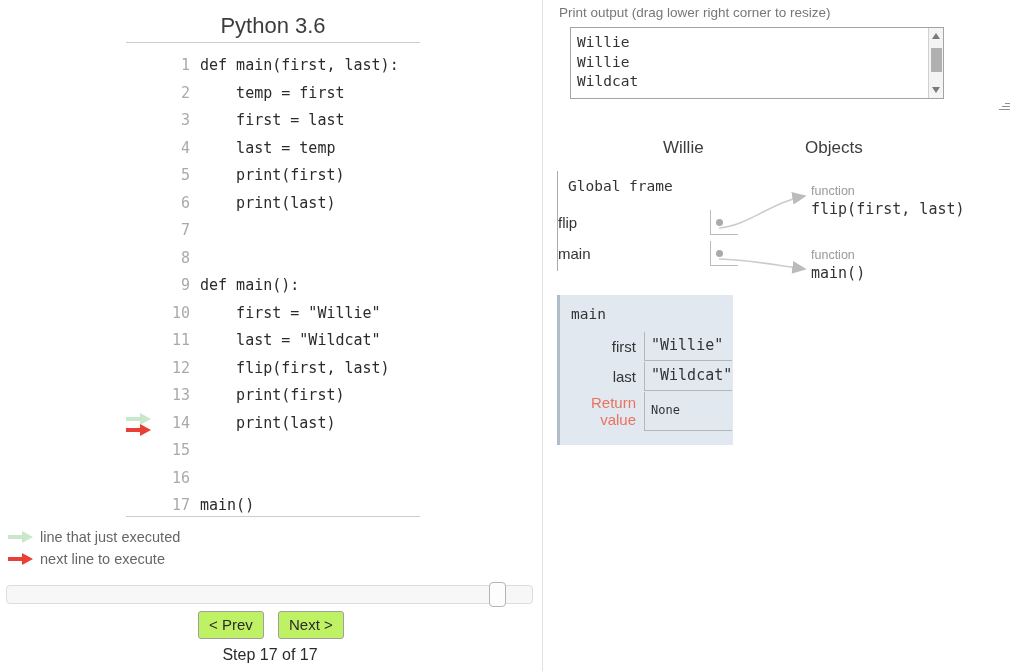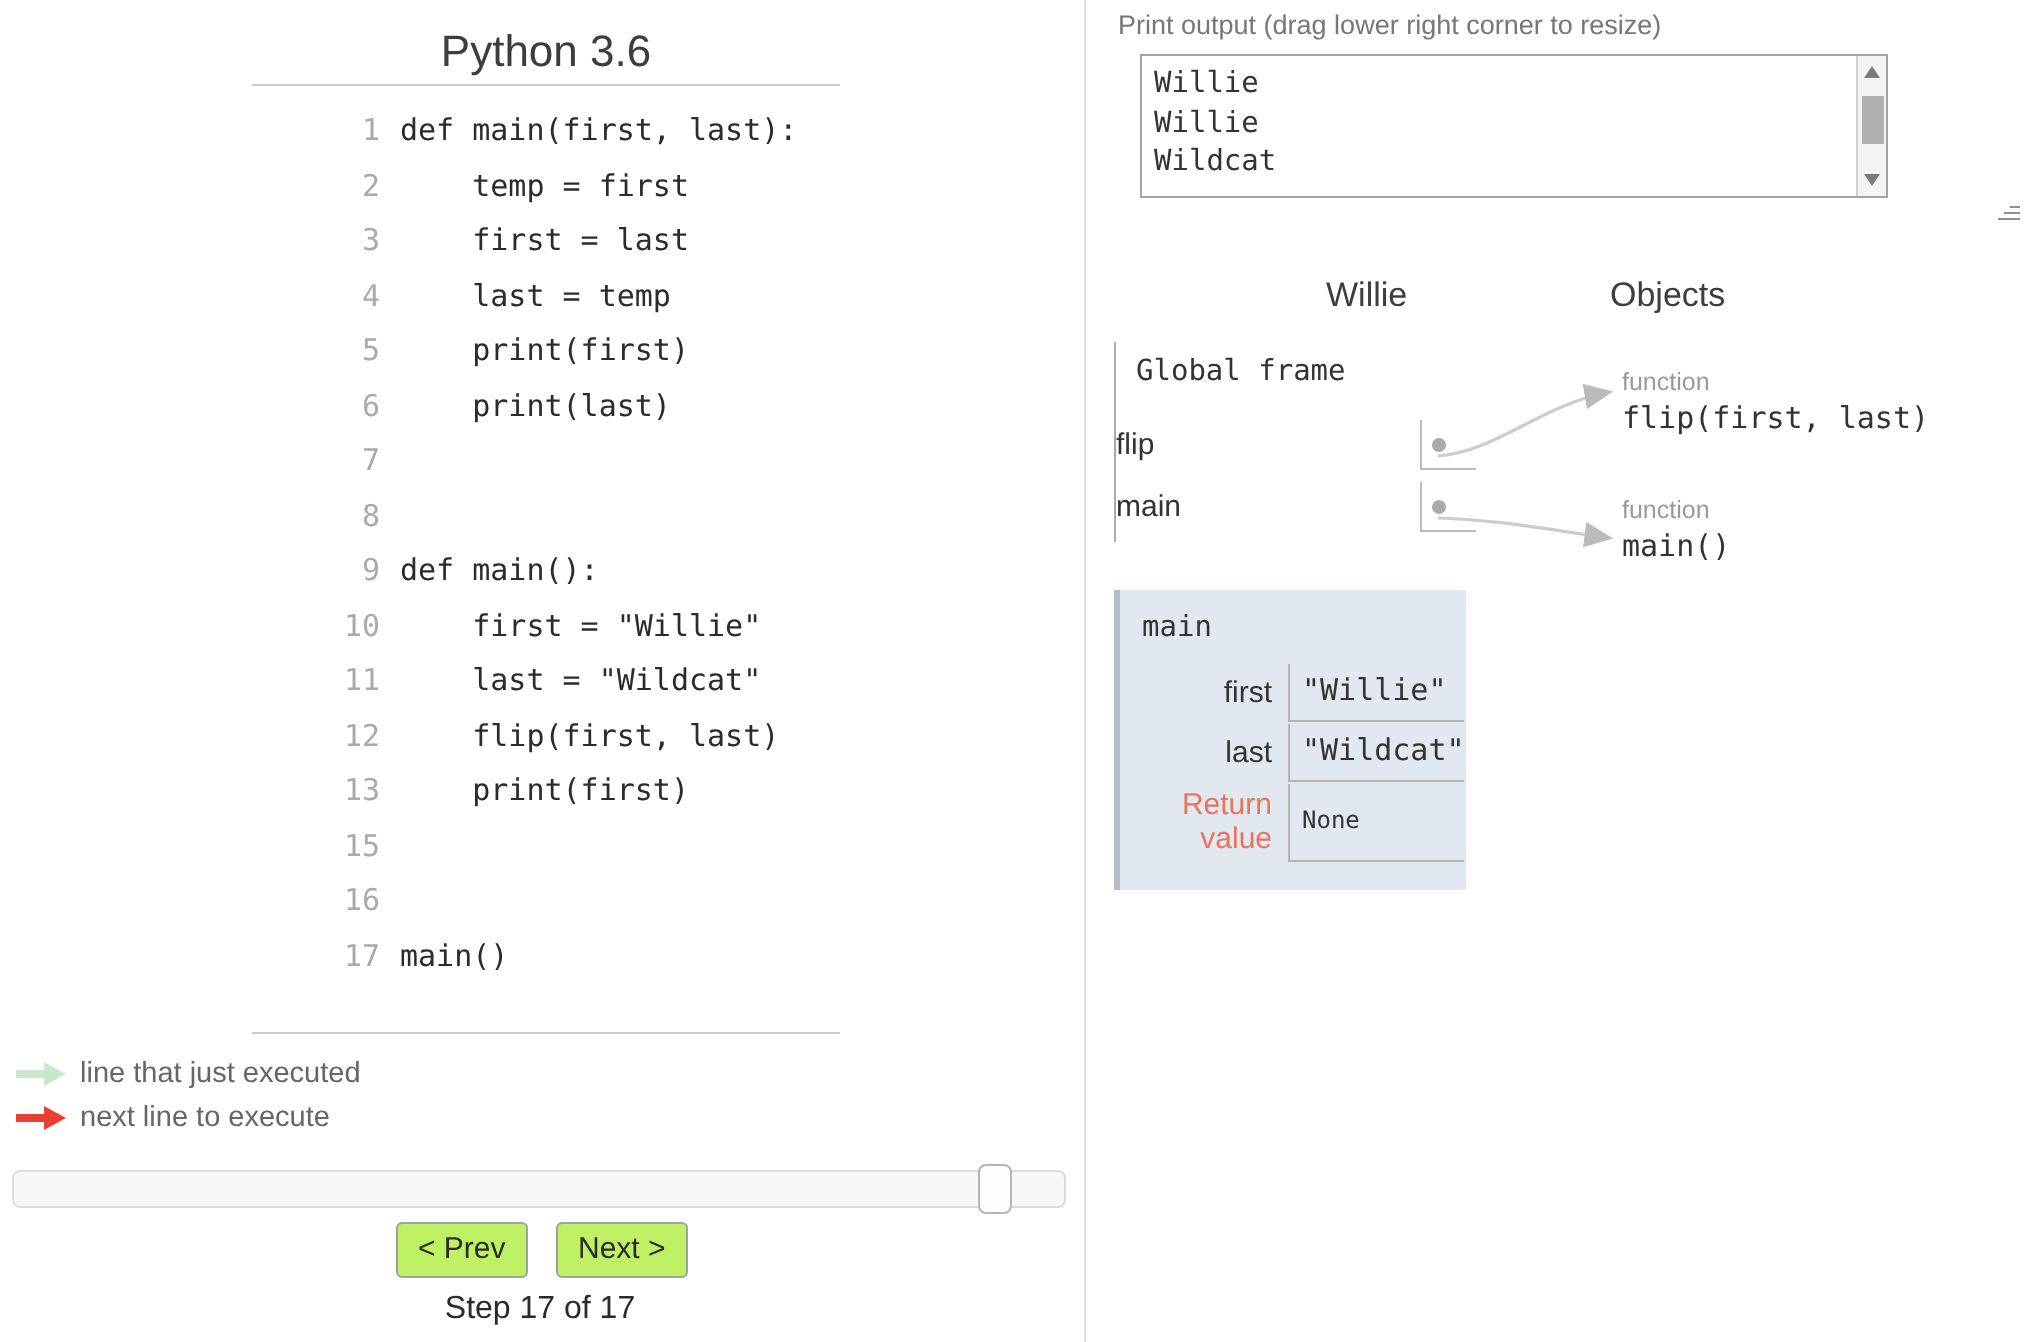--- a/index.html
+++ b/index.html
@@ -302,20 +302,34 @@
           </tr>
           <tr>
             <td class="arrow-cell"></td>
             <td class="lineno">12</td>
             <td class="codeline">    flip(first, last)</td>
           </tr>
           <tr>
             <td class="arrow-cell"></td>
             <td class="lineno">13</td>
             <td class="codeline">    print(first)</td>
+          </tr>
+          <tr>
+            <td class="arrow-cell">
+              <span class="arrow arrow-green arrow-green-code">
+                <span class="shaft"></span>
+                <span class="head"></span>
+              </span>
+              <span class="arrow arrow-red arrow-red-code">
+                <span class="shaft"></span>
+                <span class="head"></span>
+              </span>
+            </td>
+            <td class="lineno">14</td>
+            <td class="codeline">    print(last)</td>
           </tr>
           <tr>
             <td class="arrow-cell"></td>
             <td class="lineno">15</td>
             <td class="codeline"></td>
           </tr>
           <tr>
             <td class="arrow-cell"></td>
             <td class="lineno">16</td>
             <td class="codeline"></td>

